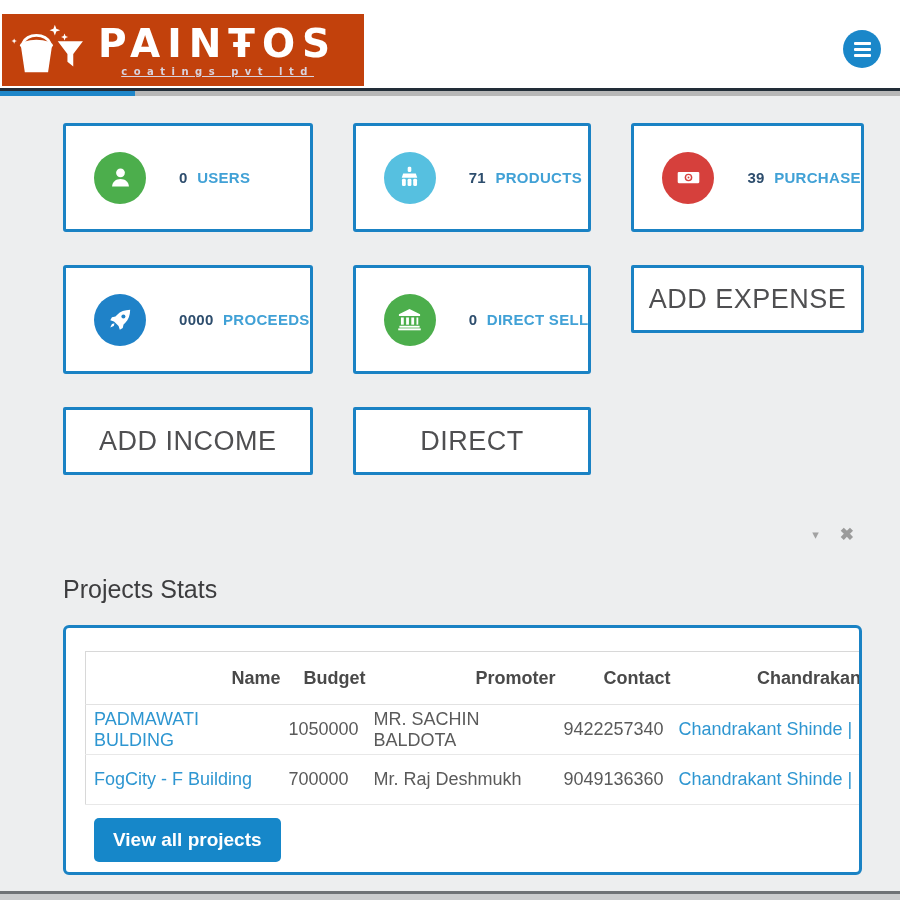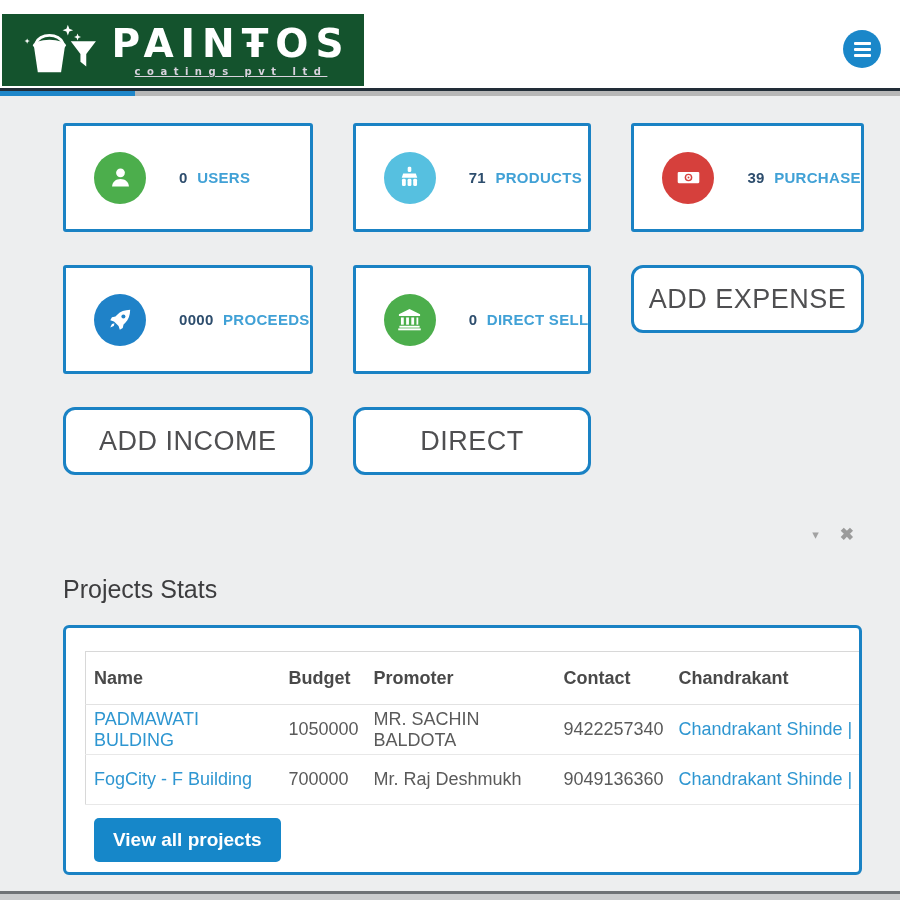--- a/index.html
+++ b/index.html
@@ -45,21 +45,21 @@
   }
   .stat-circle {
     width:52px; height:52px; border-radius:50%; margin-left:28px; margin-right:33px;
     display:flex; align-items:center; justify-content:center; flex:0 0 auto;
   }
   .stat-circle svg { width:27px; height:27px; }
   .stat-text { font-size:15px; letter-spacing:.3px; white-space:nowrap; }
   .stat-count { color:#2d4d6d; font-weight:bold; }
   .stat-label { color:#41a1d6; font-weight:bold; margin-left:5px; }
   .action-btn {
-    height:68px; background:#ffffff; border:3px solid #1a82c4; border-radius:12px;
+    height:68px; background:#ffffff; border:3px solid #1a82c4; border-radius:2px;
     display:flex; align-items:center; justify-content:center;
     font-family:"Liberation Sans", sans-serif;
     font-size:27px; color:#4f4f51; letter-spacing:.5px; cursor:pointer;
   }
   
   .widget-controls {
     margin-top:47px; padding-right:46px; height:24px;
     display:flex; justify-content:flex-end; align-items:center; gap:21px;
   }
   .collapse-icon { color:#a2a2a2; font-size:13px; cursor:pointer; }
@@ -68,21 +68,21 @@
   .section-title { margin:29px 0 0 35px; font-size:25px; color:#3d3d3f; }
   .panel {
     margin:21px 38px 0 35px; height:250px; background:#ffffff;
     border:3px solid #1a82c4; border-radius:6px; overflow:hidden;
   }
   table.projects {
     border-collapse:collapse; width:783px; margin:23px 0 0 19px;
     font-size:18px; border:1px solid #d8d8d8;
   }
   table.projects th {
-    text-align:left; font-weight:bold; color:#494949; height:53px;
+    text-align:right; font-weight:bold; color:#494949; height:53px;
     padding:0 0 0 8px; border-bottom:1px solid #e2e2e2;
   }
   table.projects td {
     height:50px; padding:0 0 0 8px; color:#5a5a5a;
     border-bottom:1px solid #e8e8e8;
   }
   .col-name  { width:195px; }
   .col-budget{ width:85px; }
   .col-prom  { width:190px; }
   .col-cont  { width:115px; }
@@ -95,21 +95,21 @@
   
   .bottom-edge { position:absolute; left:0; top:891px; width:900px; height:9px; background:#cbccce; z-index:5; }
   .bottom-edge-line { width:900px; height:3px; background:#6f7276; }
 </style>
 </head>
 <body>
 
 <div class="page">
 
   <div class="topbar">
-    <div class="logo-box" style="background-color: #14532d; justify-content: center;">
+    <div class="logo-box" style="background-color: #c2410c;">
       <svg class="logo-art" viewBox="0 0 88 64">
         <ellipse cx="30" cy="27" rx="17" ry="5.5" fill="#ffffff"></ellipse>
         <path d="M14 28l4 27h24l4-27z" fill="#ffffff"></path>
         <path d="M16 25a14.5 11 0 0 1 28 0" fill="none" stroke="#ffffff" stroke-width="3"></path>
         <path d="M52 23h26l-10 13v13l-6-5v-8z" fill="#ffffff"></path>
         <path d="M49 6l1.5 4 4 1.5-4 1.5-1.5 4-1.5-4-4-1.5 4-1.5z" fill="#ffffff"></path>
         <path d="M59 15l1 2.6 2.6 1-2.6 1-1 2.6-1-2.6-2.6-1 2.6-1z" fill="#ffffff"></path>
         <path d="M7 20l.8 2 2 .8-2 .8-.8 2-.8-2-2-.8 2-.8z" fill="#ffffff"></path>
       </svg>
       <div class="logo-text">

